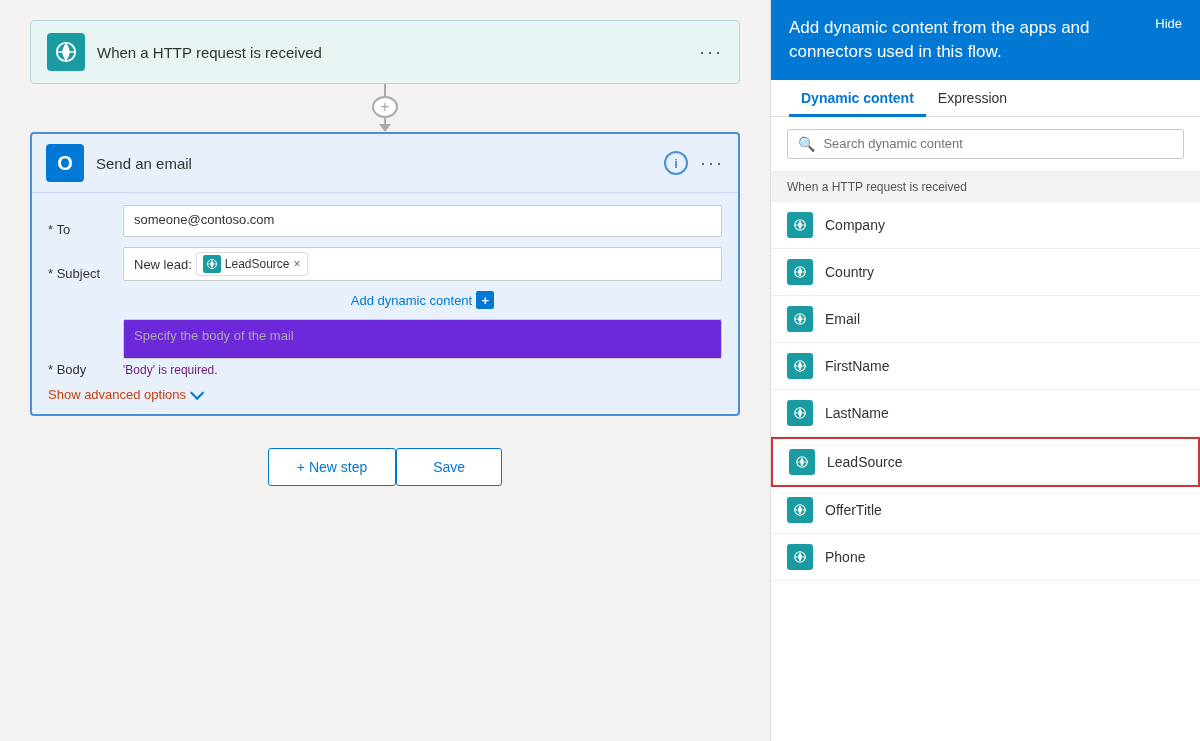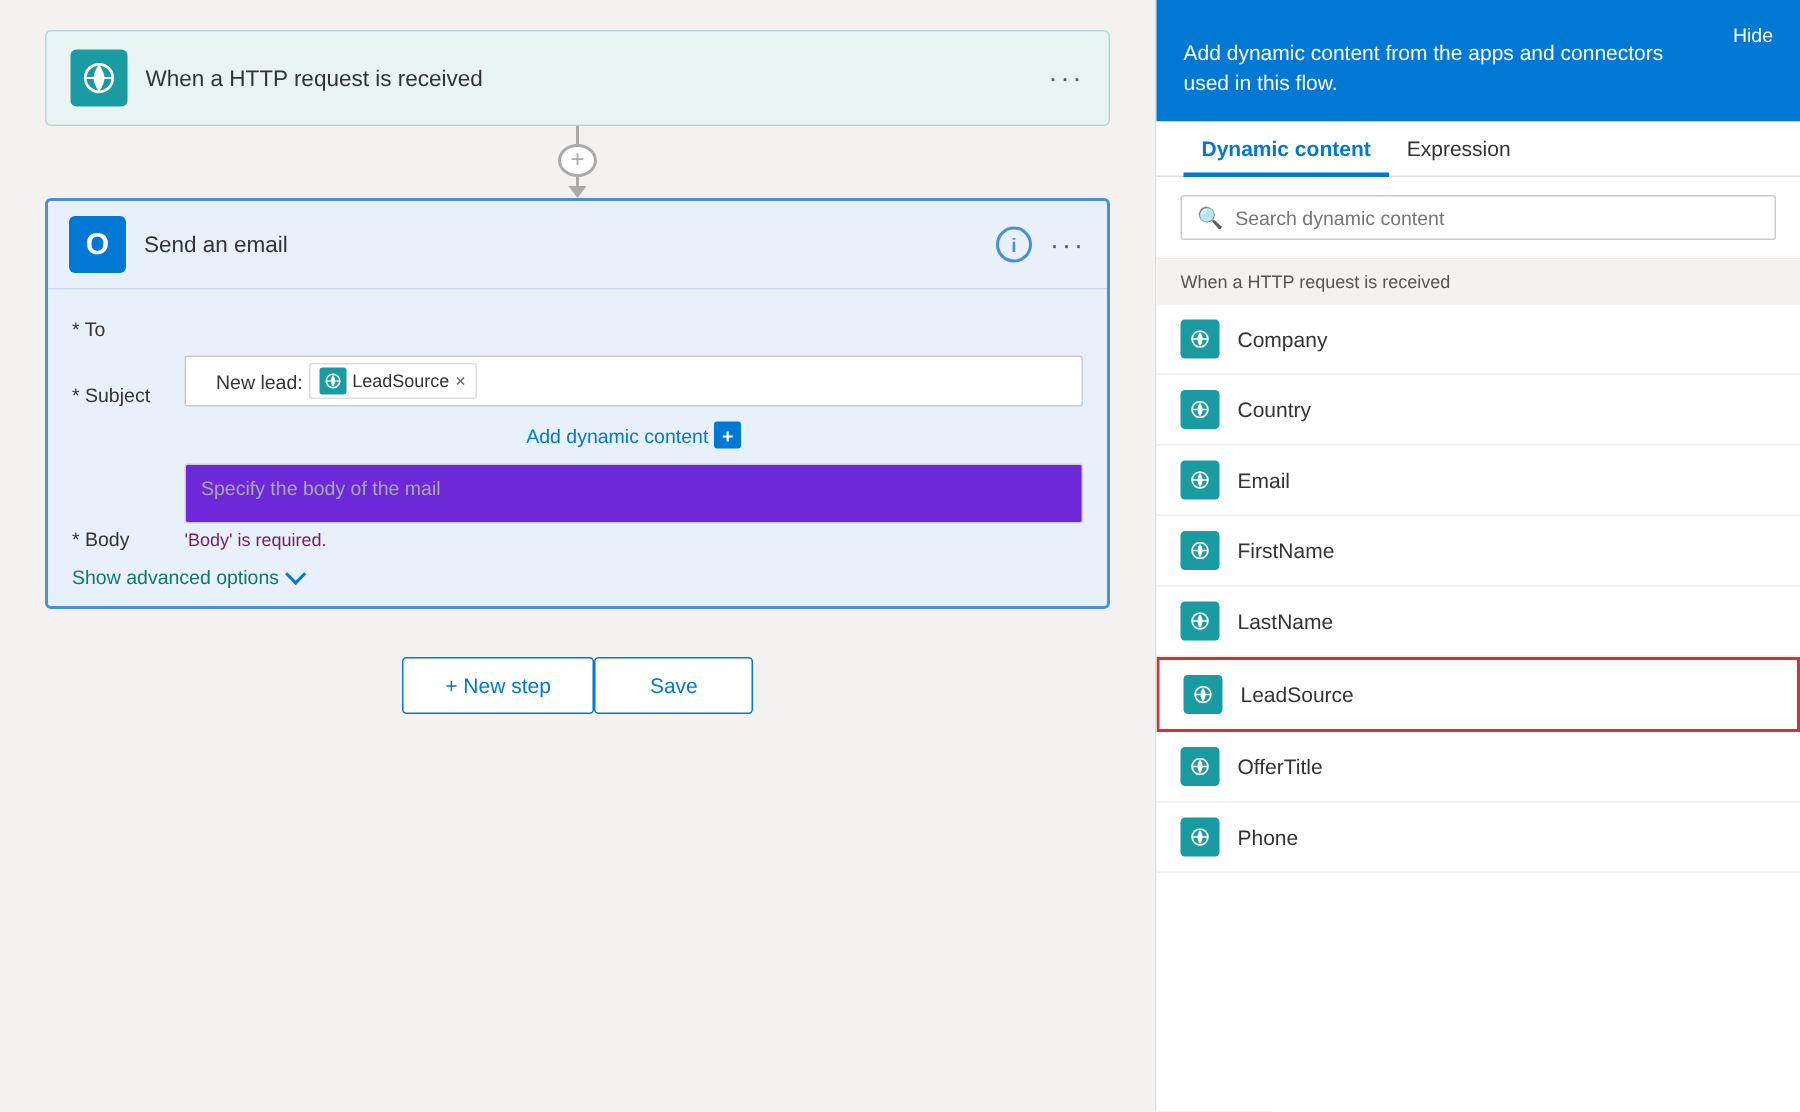--- a/index.html
+++ b/index.html
@@ -176,21 +176,21 @@
       padding: 6px 10px;
       font-size: 13px;
       color: #333;
       min-height: 32px;
     }
     .field-input.subject-field {
       display: flex;
       align-items: center;
       flex-wrap: wrap;
       gap: 4px;
-      padding: 4px 20px;
+      padding: 4px 10px;
     }
     .subject-text {
       font-size: 13px;
       color: #333;
     }
     .lead-tag {
       display: flex;
       align-items: center;
       background: white;
       border: 1px solid #ddd;
@@ -259,21 +259,21 @@
       color: #aaa;
       min-height: 40px;
     }
     .body-required-error {
       color: #701a75;
       font-size: 12px;
       margin-top: 4px;
     }
 
     .show-advanced {
-      color: #0f766e;
+      color: #c2410c;
       font-size: 13px;
       cursor: pointer;
       display: flex;
       align-items: center;
       gap: 4px;
       margin-top: 6px;
       background: none;
       border: none;
     }
 
@@ -312,25 +312,24 @@
     }
     .panel-header {
       background: #0078d4;
       color: white;
       padding: 16px 18px;
       display: flex;
       align-items: flex-start;
       justify-content: space-between;
     }
     .panel-header-text {
-      font-size: 14px;
+      font-size: 17px;
       line-height: 1.4;
       flex: 1;
       padding-right: 16px;
-      margin-top: 10px;
     }
     .hide-btn {
       color: white;
       font-size: 13px;
       cursor: pointer;
       background: none;
       border: none;
       white-space: nowrap;
     }
 
@@ -478,20 +477,23 @@
       </div>
       <span class="email-title">Send an email</span>
       <div class="info-btn">i</div>
       <span class="more-btn">···</span>
     </div>
 
     <div class="email-body">
 
       <div class="field-row">
         <span class="field-label">* To</span>
+        <div class="field-input">
+          <span>someone@contoso.com</span>
+        </div>
       </div>
 
       <div class="field-row">
         <span class="field-label">* Subject</span>
         <div class="field-input subject-field">
           <span class="subject-text">New lead:</span>
           <div class="lead-tag">
             <div class="lead-tag-icon">
               <svg viewBox="0 0 24 24">
                 <circle cx="12" cy="12" r="9" stroke="white" stroke-width="2" fill="none"></circle>

